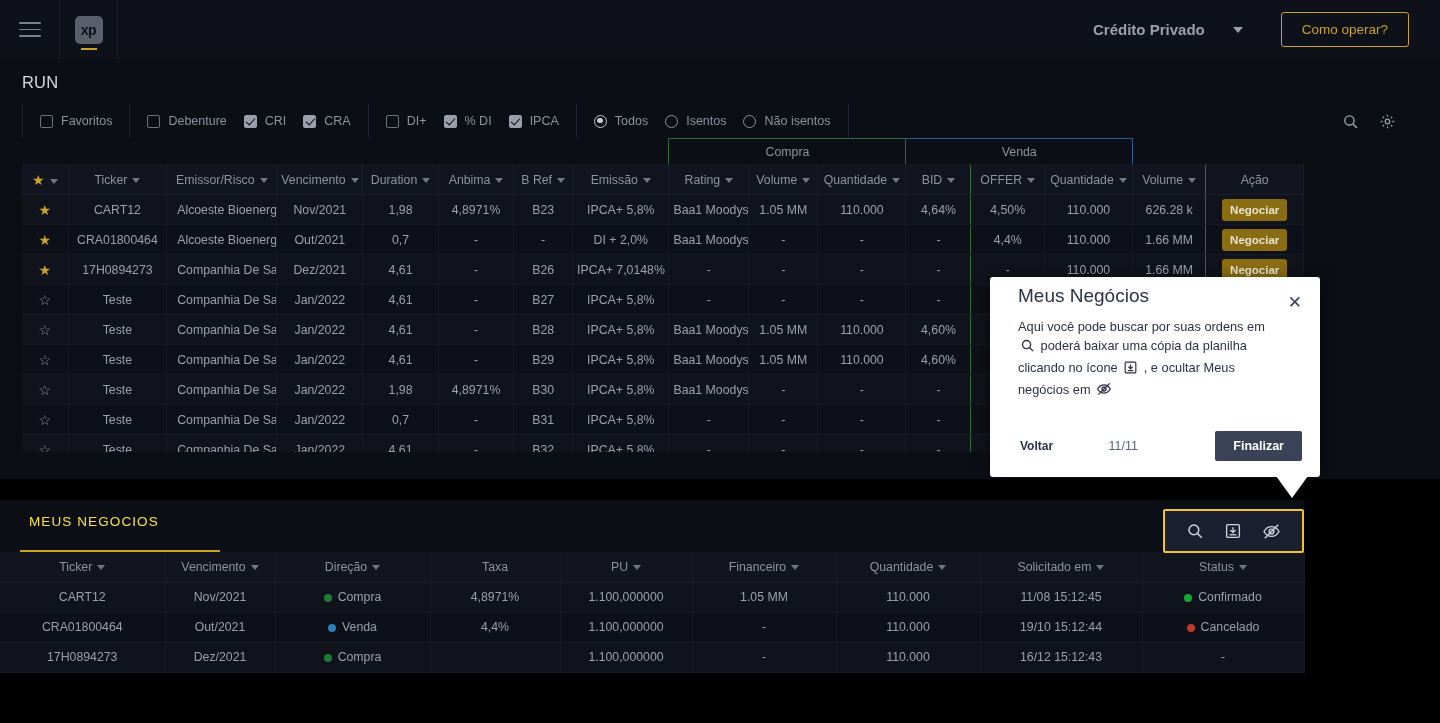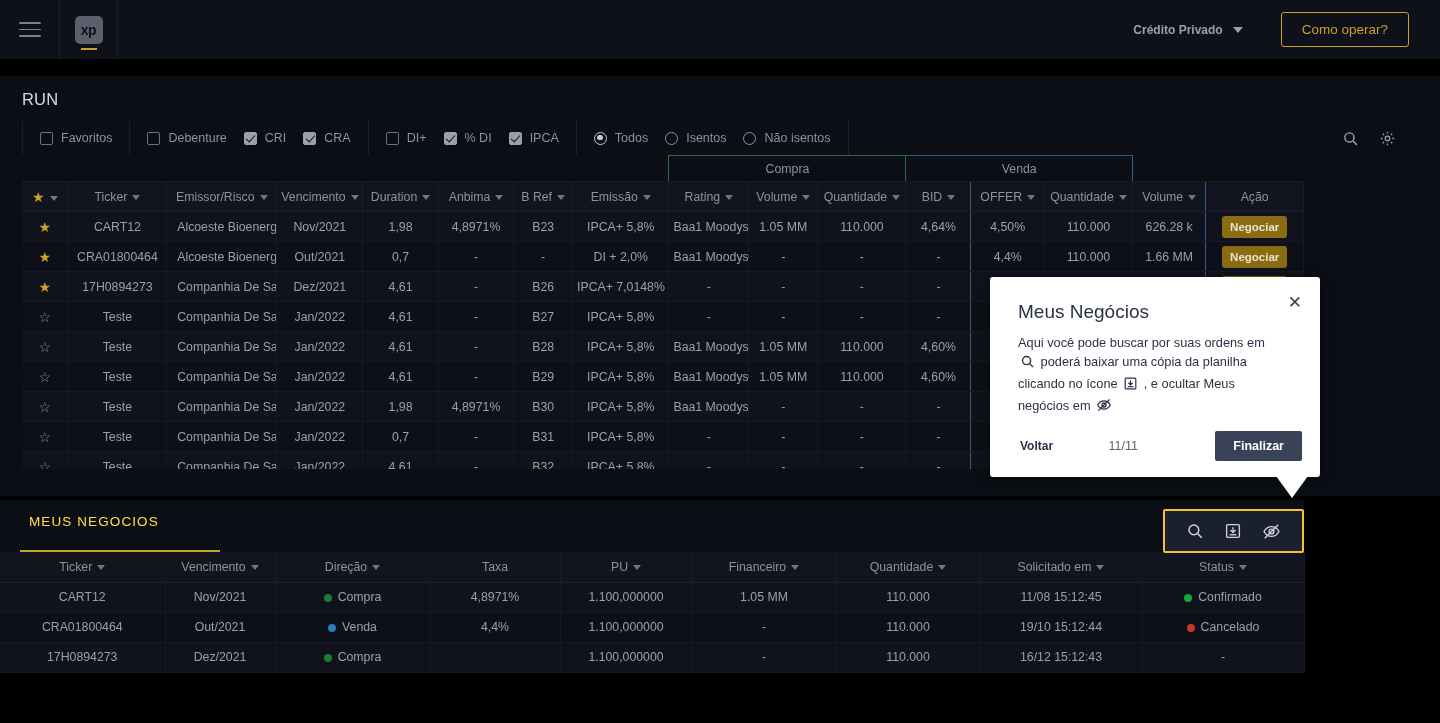--- a/index.html
+++ b/index.html
@@ -29,36 +29,36 @@
   .logo-box {
     width: 28px; height: 28px; background: #5a5f6b; border-radius: 5px;
     display: flex; align-items: center; justify-content: center; position: relative;
     font-size: 14px; font-weight: bold; color: #0e1119; letter-spacing: -0.5px;
   }
   .logo-box::after {
     content: ""; position: absolute; bottom: -6px; left: 6px; width: 16px; height: 2px; background: #c9a227;
   }
   .topbar-spacer { flex: 1; }
   .account-select {
-    display: flex; align-items: center; gap: 10px; cursor: pointer;
-    font-size: 12px; font-weight: bold; color: #9ba0ad; margin-right: 38px;
+    display: flex; align-items: center; gap: 28px; cursor: pointer;
+    font-size: 15px; font-weight: bold; color: #9ba0ad; margin-right: 38px;
   }
   .caret-down {
     width: 0; height: 0; border-left: 5px solid transparent; border-right: 5px solid transparent;
     border-top: 6px solid #9ba0ad;
   }
   .como-operar {
     margin-right: 31px; padding: 9px 20px; border: 1px solid #c9a227; border-radius: 3px;
     color: #c9a227; font-size: 13.5px; cursor: pointer; background: transparent;
     font-family: "Liberation Sans", sans-serif;
   }
 
   
   .run-panel {
-    position: absolute; top: 76px; left: 0; width: 1440px; height: 420px;
+    position: absolute; top: 59px; left: 0; width: 1440px; height: 420px;
     background: #0b0e15;
   }
   .run-title {
     padding: 14px 0 12px 22px; font-size: 16.5px; color: #d6d9e0; font-weight: normal;
     letter-spacing: 0.2px;
   }
   .filter-row {
     display: flex; align-items: center; height: 34px; margin-left: 22px; width: 1396px;
     position: relative;
   }
@@ -163,21 +163,21 @@
   
   .popover {
     position: absolute; left: 990px; top: 277px; width: 330px; height: 200px;
     background: #ffffff; border-radius: 3px; box-shadow: 0 2px 14px rgba(0,0,0,.55);
   }
   .popover-arrow {
     position: absolute; left: 1276px; top: 476px; width: 0; height: 0;
     border-left: 16px solid transparent; border-right: 16px solid transparent;
     border-top: 22px solid #ffffff;
   }
-  .pop-title { font-size: 19px; color: #2b3245; padding: 24px 0 0 28px; font-weight: normal; }
+  .pop-title { font-size: 19px; color: #2b3245; padding: 8px 0 0 28px; font-weight: normal; }
   .pop-close {
     position: absolute; right: 18px; top: 17px; font-size: 17px; color: #3a4154; cursor: pointer;
     line-height: 1;
   }
   .pop-body {
     padding: 10px 42px 0 28px; font-size: 12.8px; line-height: 19px; color: #2b3245;
   }
   .pop-body .inline-ic { display: inline-block; vertical-align: -3px; margin: 0 2px; }
   .pop-footer {
     position: absolute; left: 0; bottom: 16px; width: 100%;

